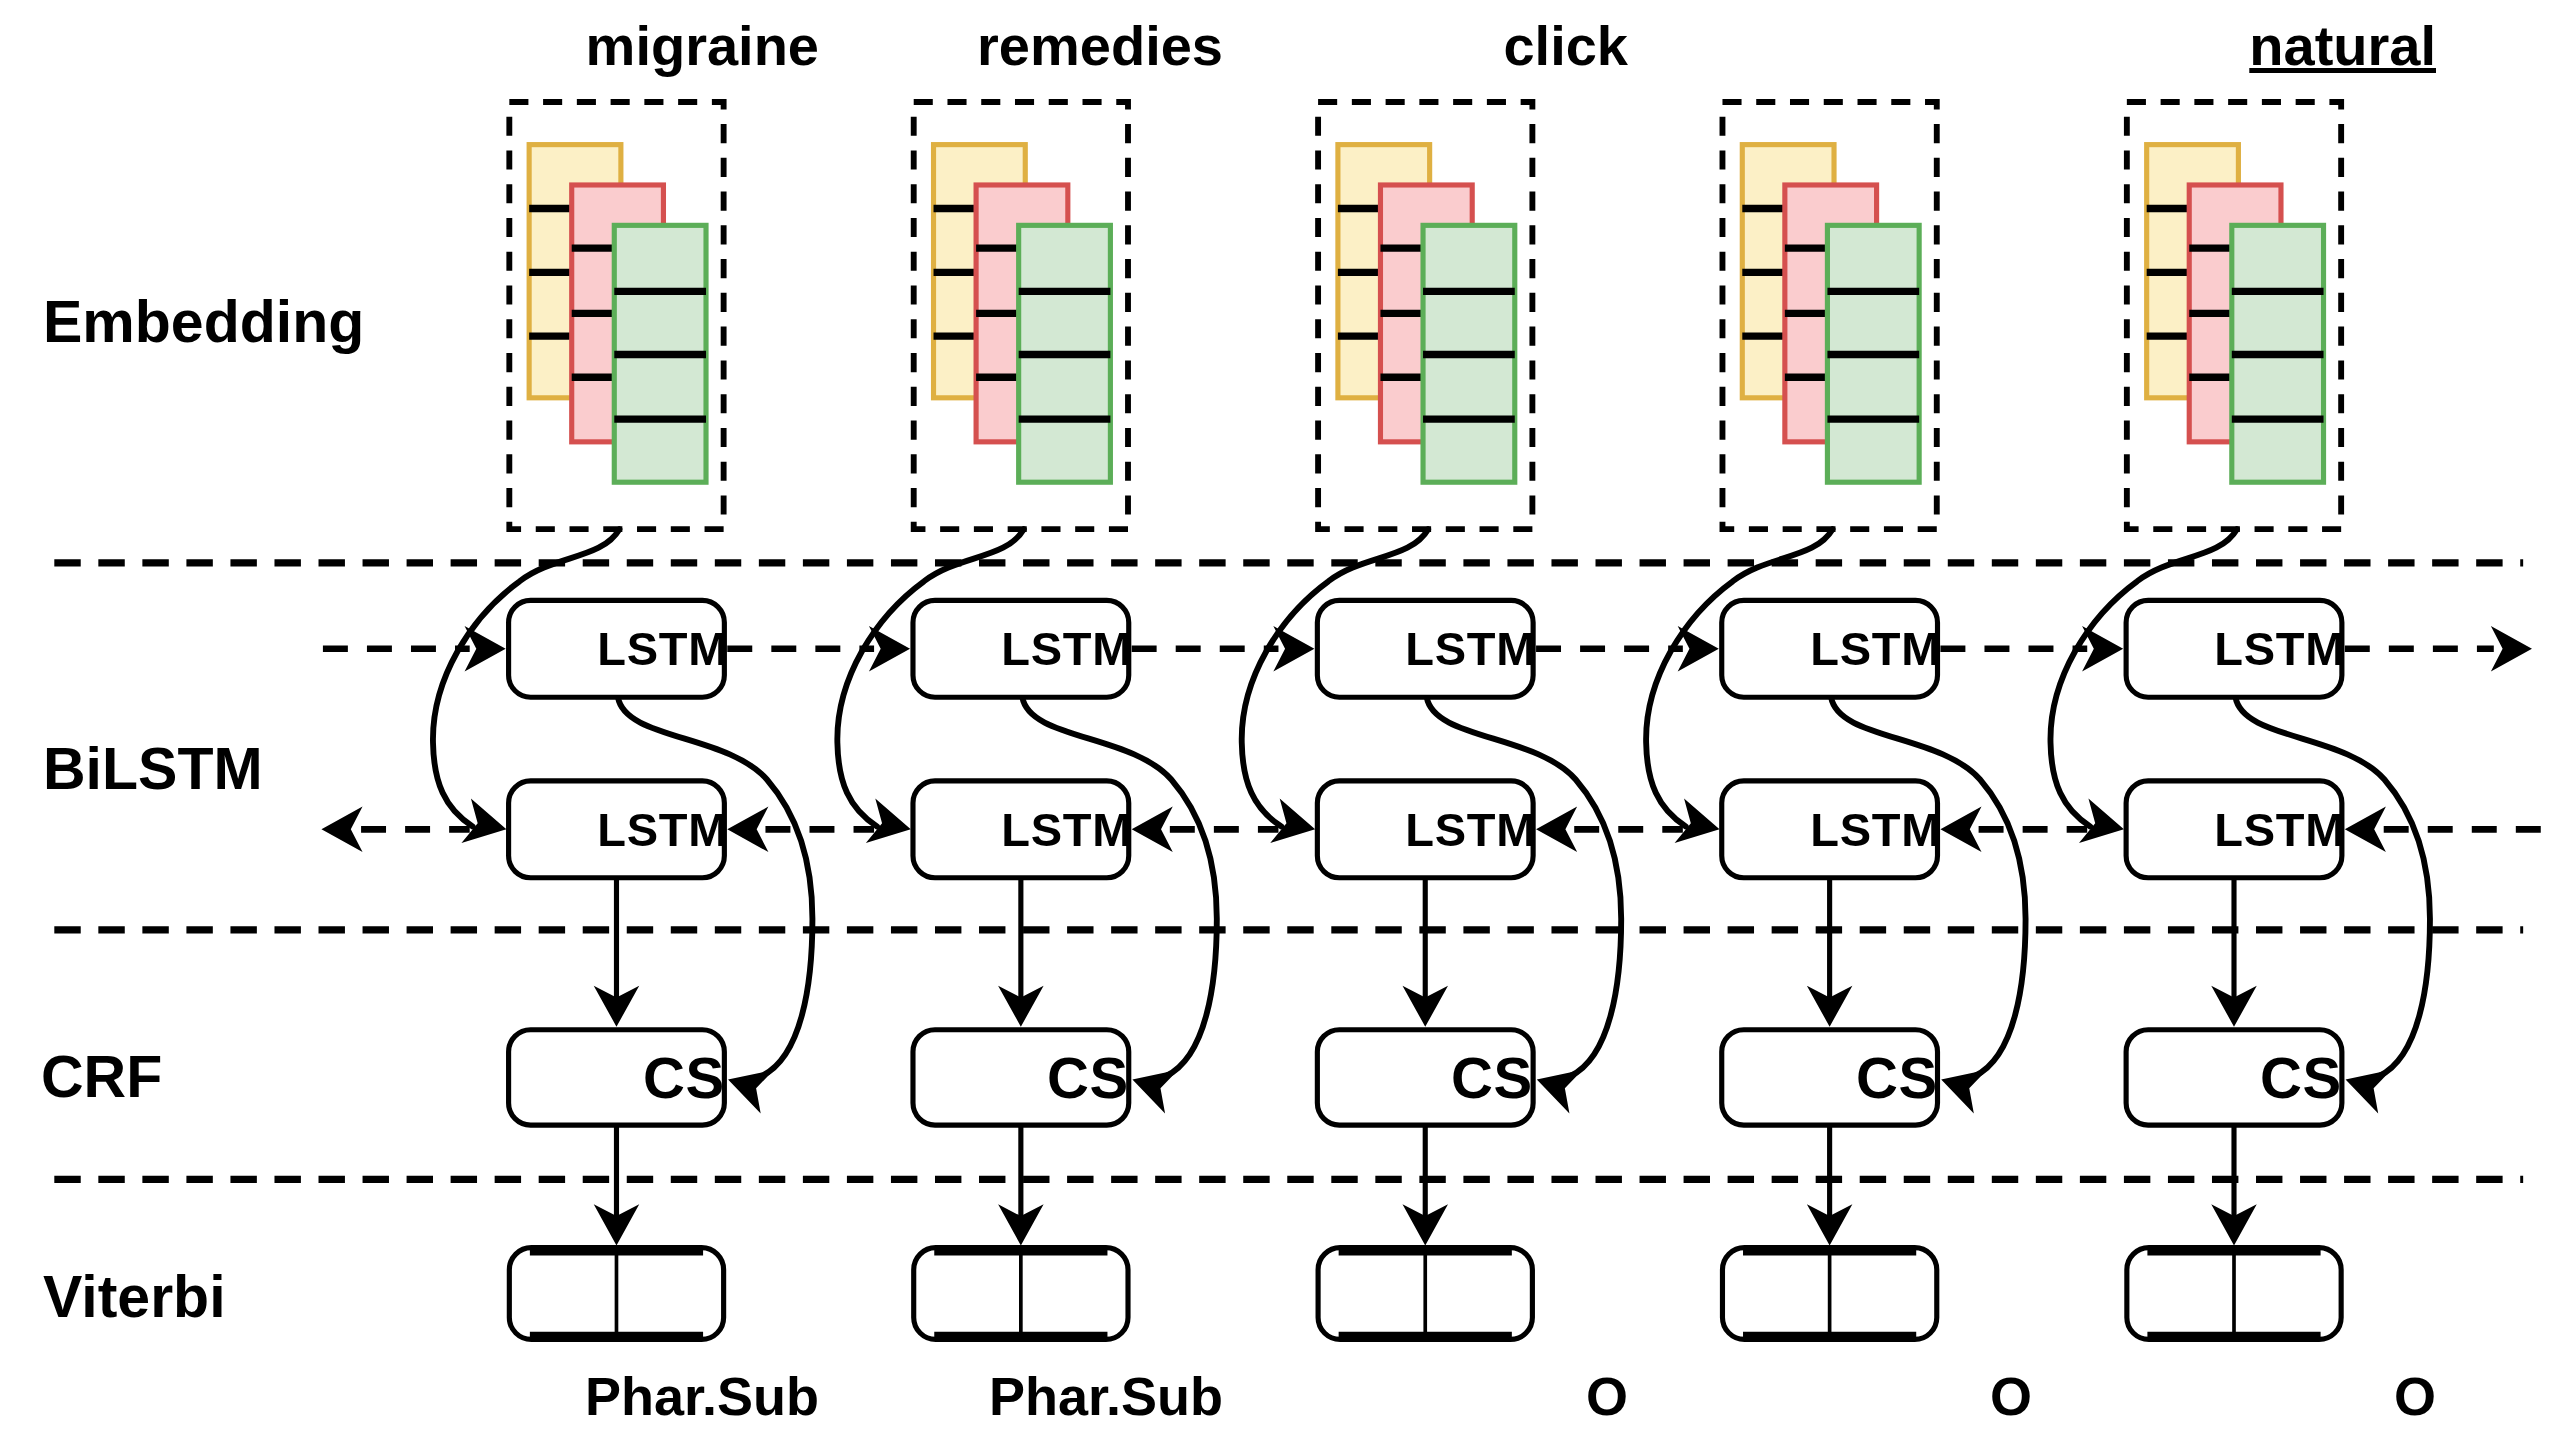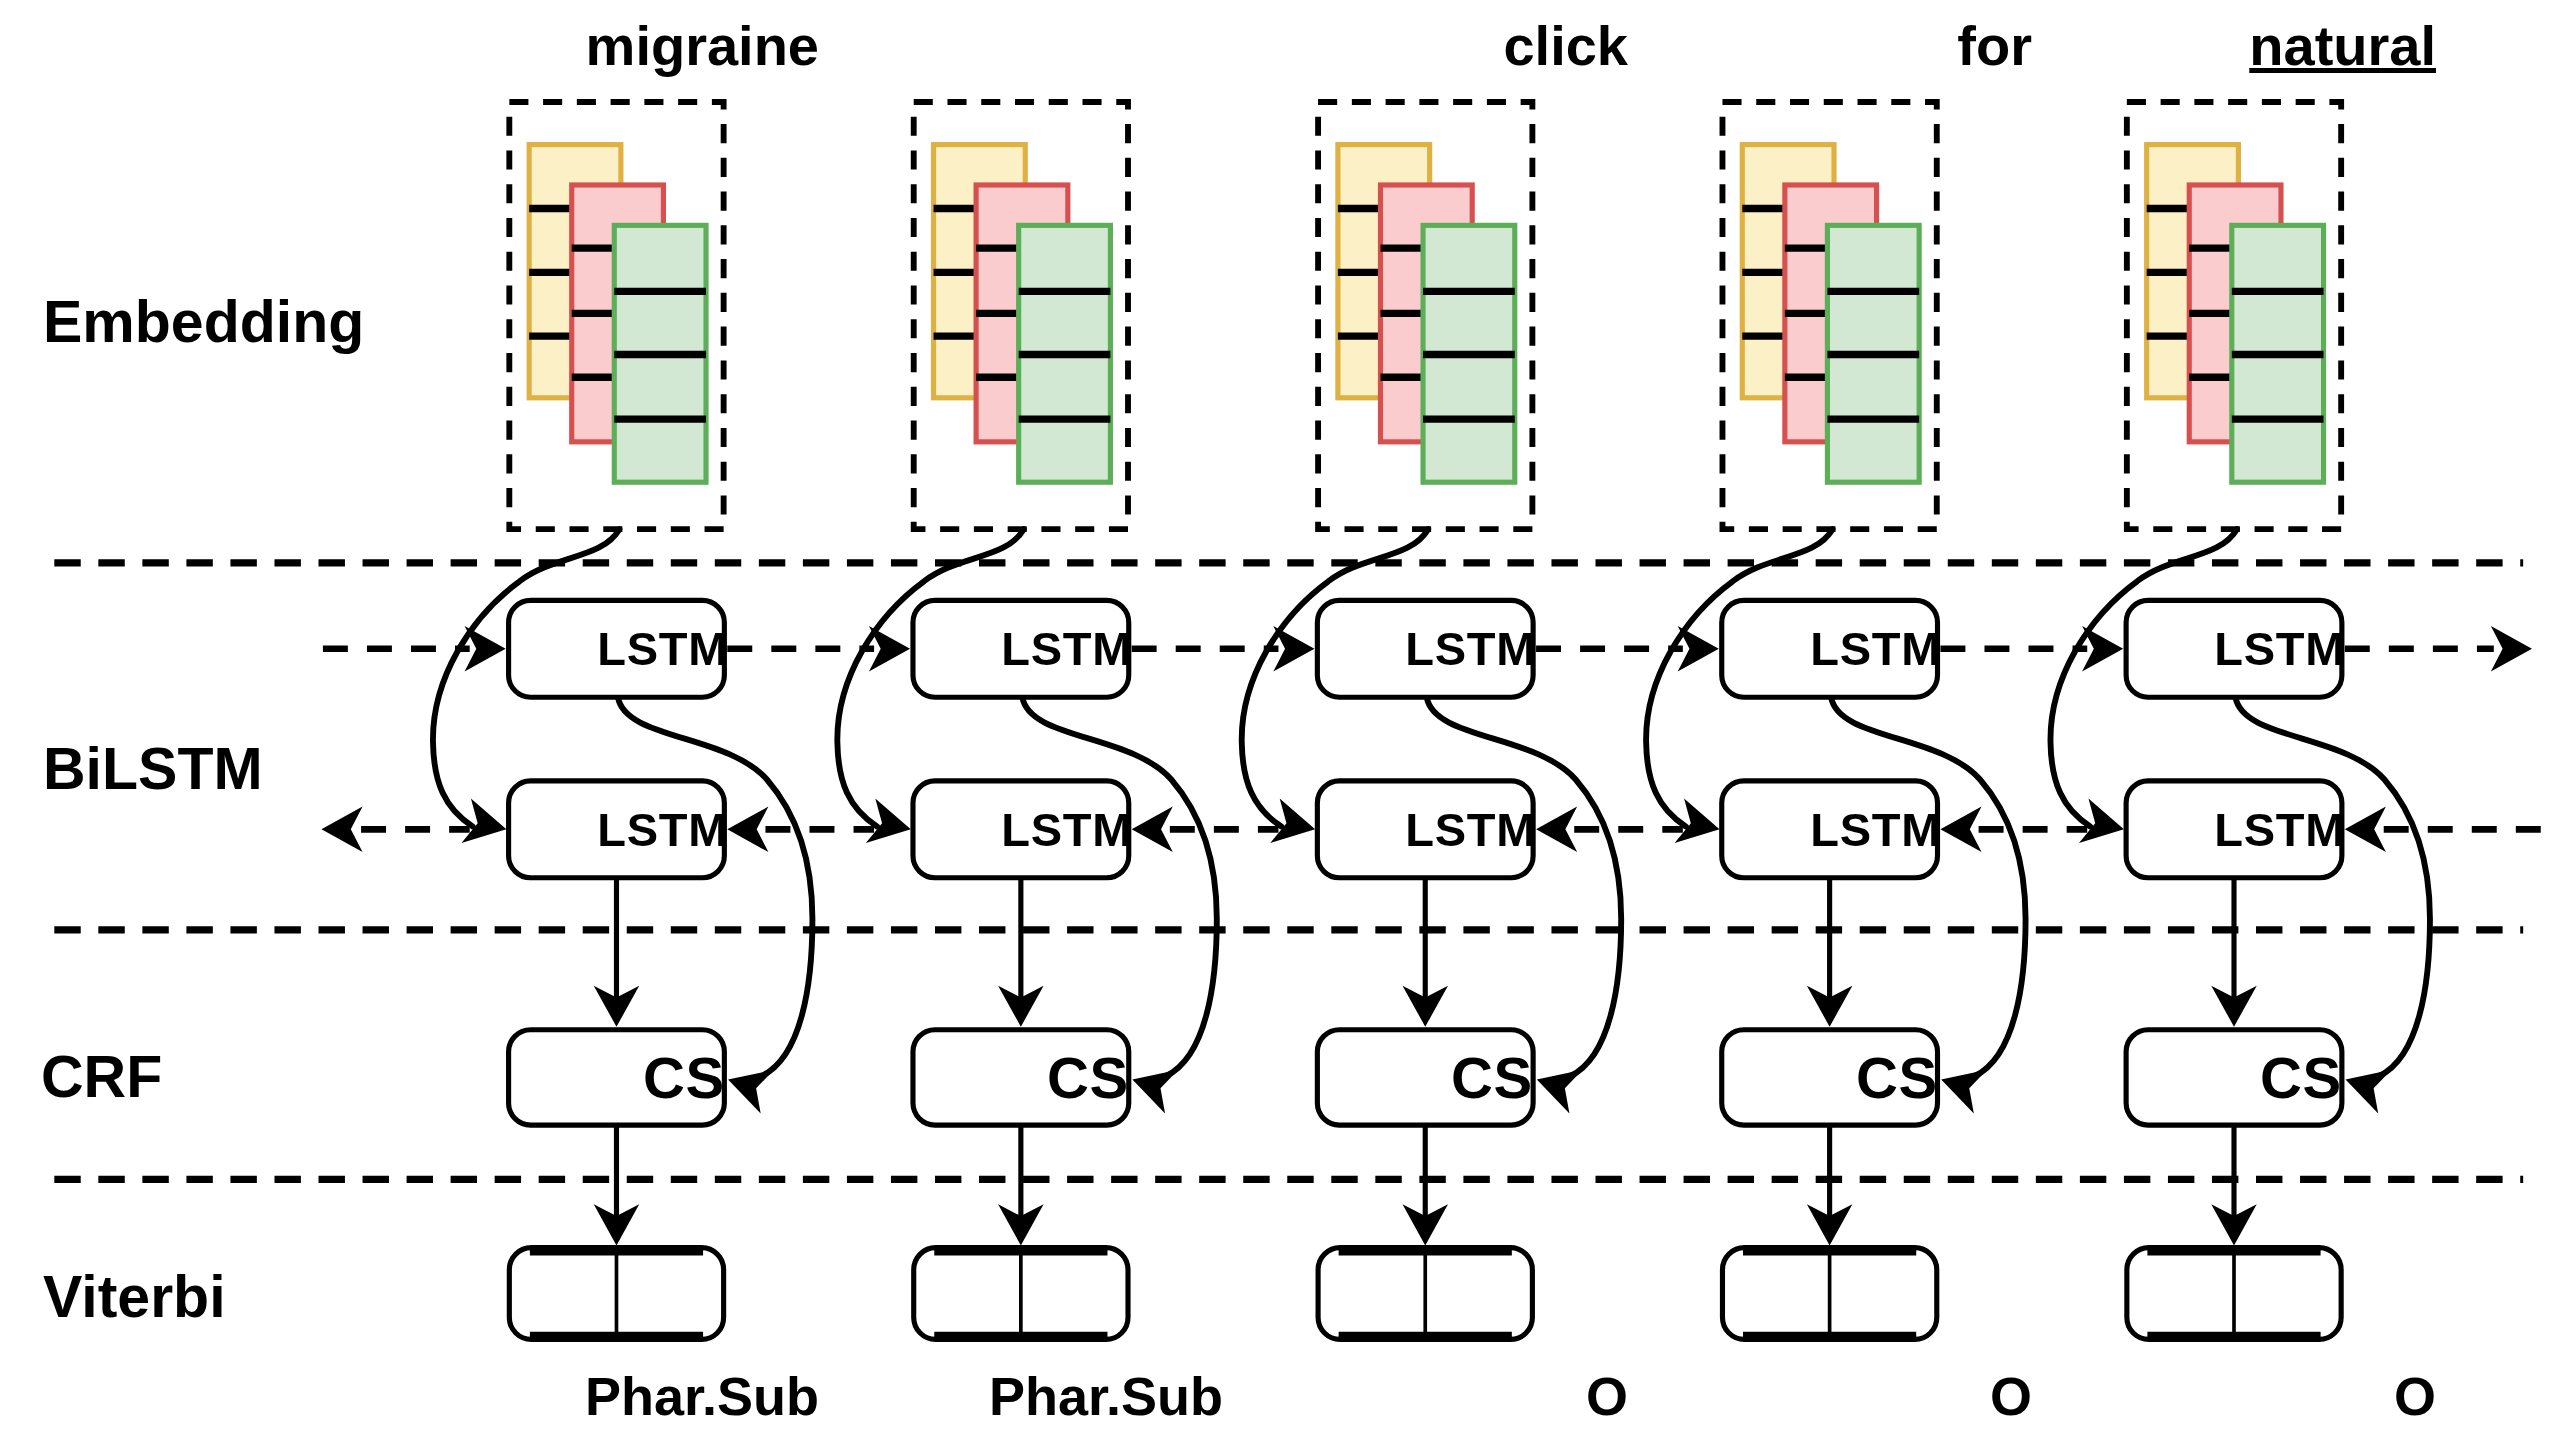--- a/index.html
+++ b/index.html
@@ -100,32 +100,32 @@
 <div class="lbl row-lbl" style="left:43px;top:735px;">BiLSTM</div>
 <div class="lbl row-lbl" style="left:41px;top:1043px;">CRF</div>
 <div class="lbl row-lbl" style="left:43px;top:1263px;">Viterbi</div>
 
 <div class="lbl word" style="left:414px;top:11.7px;">migraine</div>
 <div class="lbl boxlbl" style="left:506px;top:600px;">LSTM</div>
 <div class="lbl boxlbl" style="left:506px;top:781px;">LSTM</div>
 <div class="lbl cslbl" style="left:509px;top:1030px;">CS</div>
 <div class="lbl tag" style="left:414px;top:1362px;">Phar.Sub</div>
 
+<div class="lbl word" style="left:818px;top:11.7px;">remedies</div>
 <div class="lbl boxlbl" style="left:910px;top:600px;">LSTM</div>
 <div class="lbl boxlbl" style="left:910px;top:781px;">LSTM</div>
 <div class="lbl cslbl" style="left:913px;top:1030px;">CS</div>
 <div class="lbl tag" style="left:818px;top:1362px;">Phar.Sub</div>
 
 <div class="lbl word" style="left:1223px;top:11.7px;">click</div>
 <div class="lbl boxlbl" style="left:1314px;top:600px;">LSTM</div>
 <div class="lbl boxlbl" style="left:1314px;top:781px;">LSTM</div>
 <div class="lbl cslbl" style="left:1317px;top:1030px;">CS</div>
 <div class="lbl tag" style="left:1223px;top:1362px;">O</div>
 
-<div class="lbl word" style="left:1627px;top:11.7px;">for</div>
 <div class="lbl boxlbl" style="left:1719px;top:600px;">LSTM</div>
 <div class="lbl boxlbl" style="left:1719px;top:781px;">LSTM</div>
 <div class="lbl cslbl" style="left:1722px;top:1030px;">CS</div>
 <div class="lbl tag" style="left:1627px;top:1362px;">O</div>
 
 <div class="lbl word" style="left:2031px;top:11.7px;text-decoration:underline;">natural</div>
 <div class="lbl boxlbl" style="left:2123px;top:600px;">LSTM</div>
 <div class="lbl boxlbl" style="left:2123px;top:781px;">LSTM</div>
 <div class="lbl cslbl" style="left:2126px;top:1030px;">CS</div>
 <div class="lbl tag" style="left:2031px;top:1362px;">O</div>

